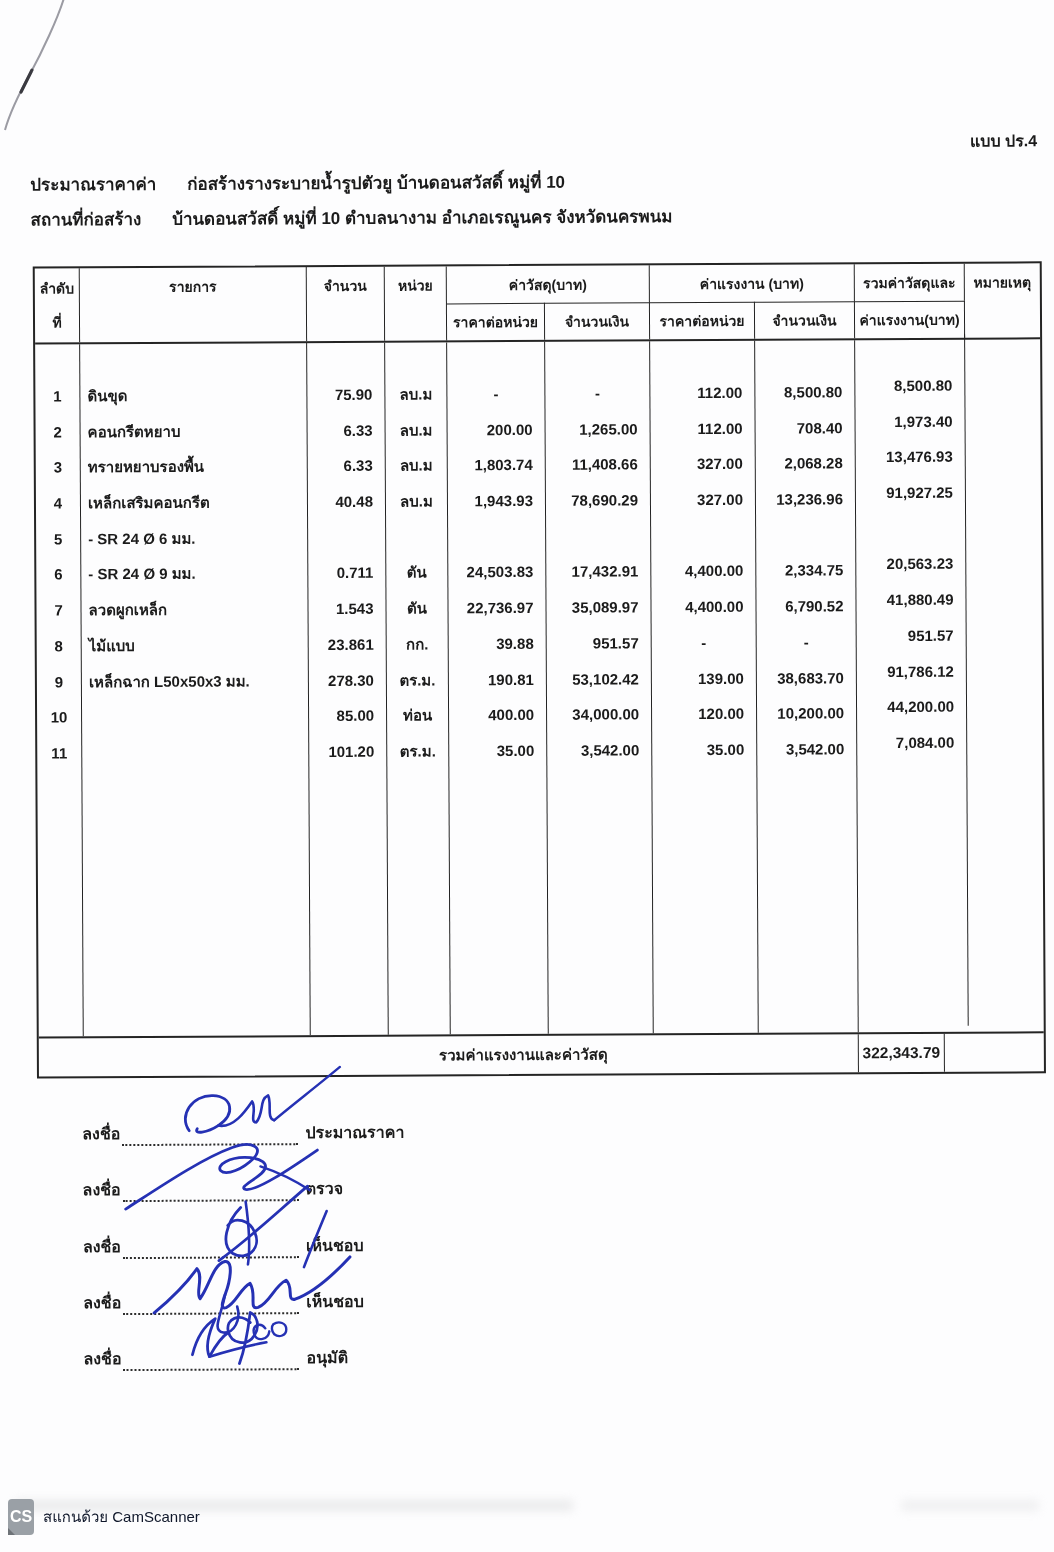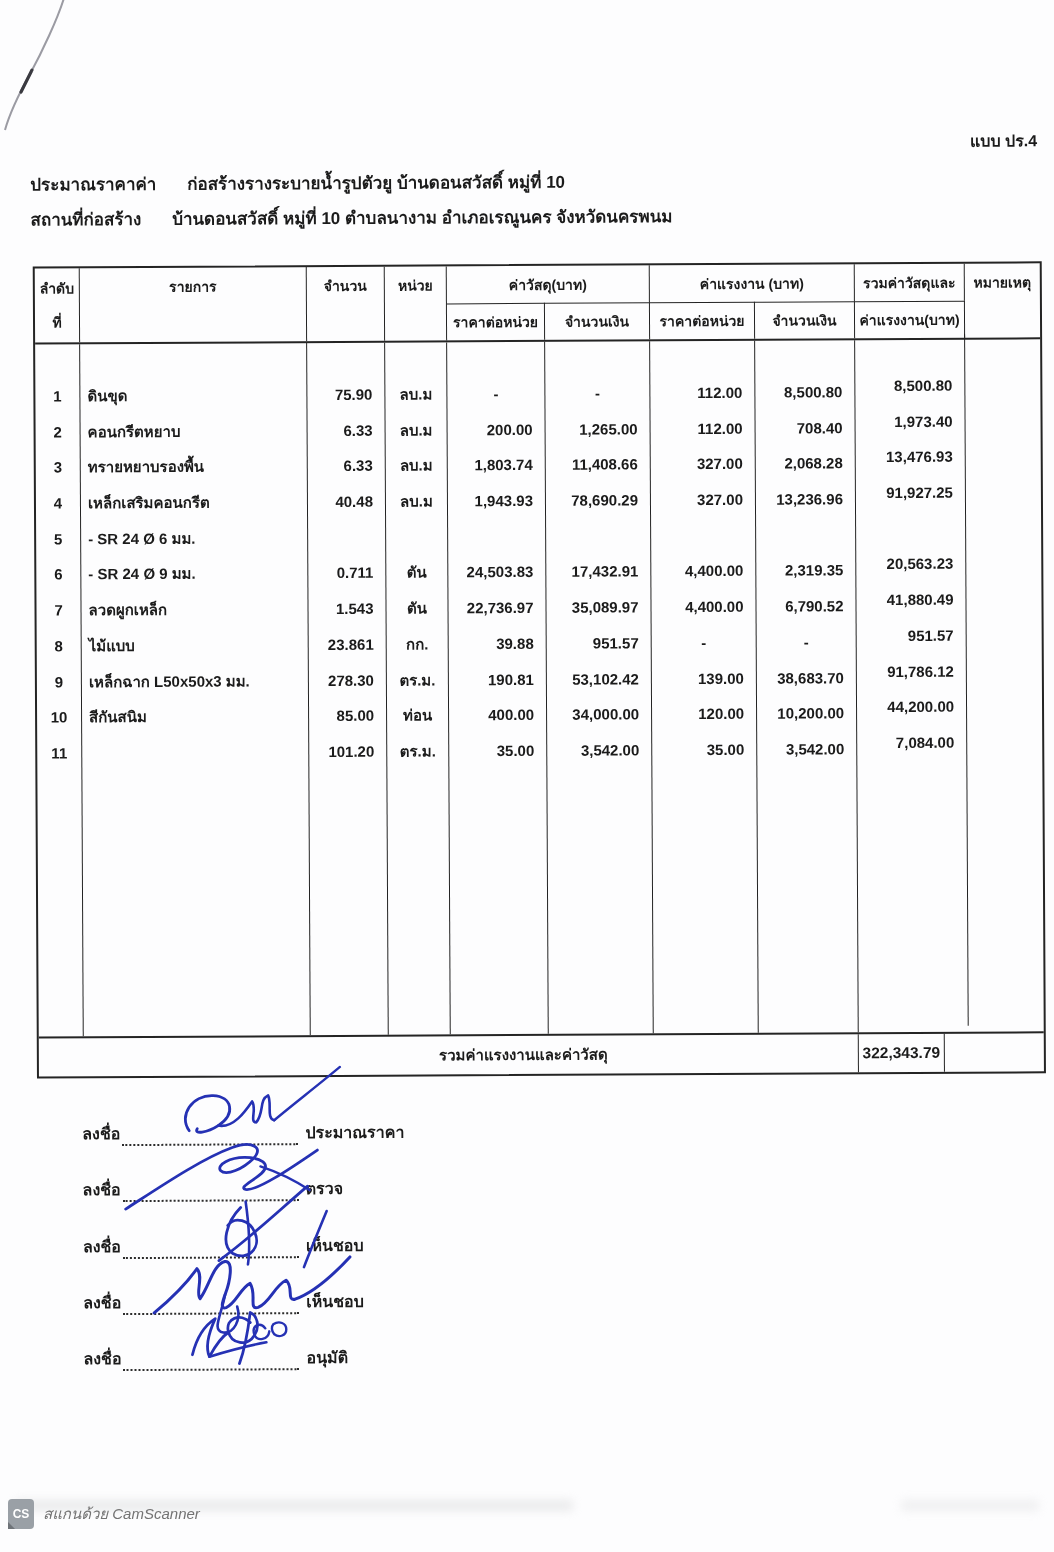--- a/index.html
+++ b/index.html
@@ -71,26 +71,26 @@
 
   .ink{position:absolute;left:0;top:0;pointer-events:none;}
 
   
   .scanband{position:absolute;height:13px;background:#cfd0d2;opacity:.35;filter:blur(4px);border-radius:6px;}
   .band1{left:14px;top:1499px;width:560px;}
   .band2{left:900px;top:1499px;width:140px;opacity:.25;}
 
   
   .cs-footer{position:absolute;left:8px;top:1499px;display:flex;align-items:center;}
-  .cs-badge{width:26px;height:30px;background:#9aa0a6;border-radius:4px;color:#ffffff;
-            font-size:12px;font-weight:700;display:flex;align-items:center;justify-content:center;
+  .cs-badge{width:26px;height:36px;background:#9aa0a6;border-radius:4px;color:#ffffff;
+            font-size:16px;font-weight:700;display:flex;align-items:center;justify-content:center;
             position:relative;font-family:"Liberation Sans",sans-serif;}
   .cs-badge:before{content:"";position:absolute;left:0;bottom:0;border-style:solid;
             border-width:7px 0 0 7px;border-color:transparent transparent transparent #6e7378;}
-  .cs-text{margin-left:9px;font-size:15px;color:#737373;font-weight:400;font-style:italic;}
+  .cs-text{margin-left:9px;font-size:15px;color:#0f172a;font-weight:400;}
 </style>
 </head>
 <body>
 
 <svg class="ink" width="1054" height="1552">
   <path d="M64,-2 C58,18 42,52 30,74 C20,92 10,112 5,130" stroke="#8a8a93" stroke-width="2" fill="none" opacity="0.85"></path>
   <path d="M32,70 C28,78 24,86 21,92" stroke="#3a3a40" stroke-width="3.2" fill="none" stroke-linecap="round"></path>
 </svg>
 
 <div class="doc">
@@ -143,21 +143,20 @@
         <div class="bcol item">
           <div class="bline l">ดินขุด</div>
           <div class="bline l">คอนกรีตหยาบ</div>
           <div class="bline l">ทรายหยาบรองพื้น</div>
           <div class="bline l">เหล็กเสริมคอนกรีต</div>
           <div class="bline l">- SR 24 Ø 6 มม.</div>
           <div class="bline l">- SR 24 Ø 9 มม.</div>
           <div class="bline l">ลวดผูกเหล็ก</div>
           <div class="bline l">ไม้แบบ</div>
           <div class="bline l">เหล็กฉาก L50x50x3 มม.</div>
-          <div class="bline l">สีกันสนิม</div>
         </div>
         <div class="bcol qty">
           <div class="bline r">75.90</div>
           <div class="bline r">6.33</div>
           <div class="bline r">6.33</div>
           <div class="bline r">40.48</div>
           <div class="bline r"></div>
           <div class="bline r">0.711</div>
           <div class="bline r">1.543</div>
           <div class="bline r">23.861</div>
@@ -216,21 +215,21 @@
           <div class="bline r">139.00</div>
           <div class="bline r">120.00</div>
           <div class="bline r">35.00</div>
         </div>
         <div class="bcol labor_amount">
           <div class="bline r">8,500.80</div>
           <div class="bline r">708.40</div>
           <div class="bline r">2,068.28</div>
           <div class="bline r">13,236.96</div>
           <div class="bline r"></div>
-          <div class="bline r">2,319.35</div>
+          <div class="bline r">2,334.75</div>
           <div class="bline r">6,790.52</div>
           <div class="bline c">-</div>
           <div class="bline r">38,683.70</div>
           <div class="bline r">10,200.00</div>
           <div class="bline r">3,542.00</div>
         </div>
         <div class="bcol total">
           <div class="bline r">8,500.80</div>
           <div class="bline r">1,973.40</div>
           <div class="bline r">13,476.93</div>

